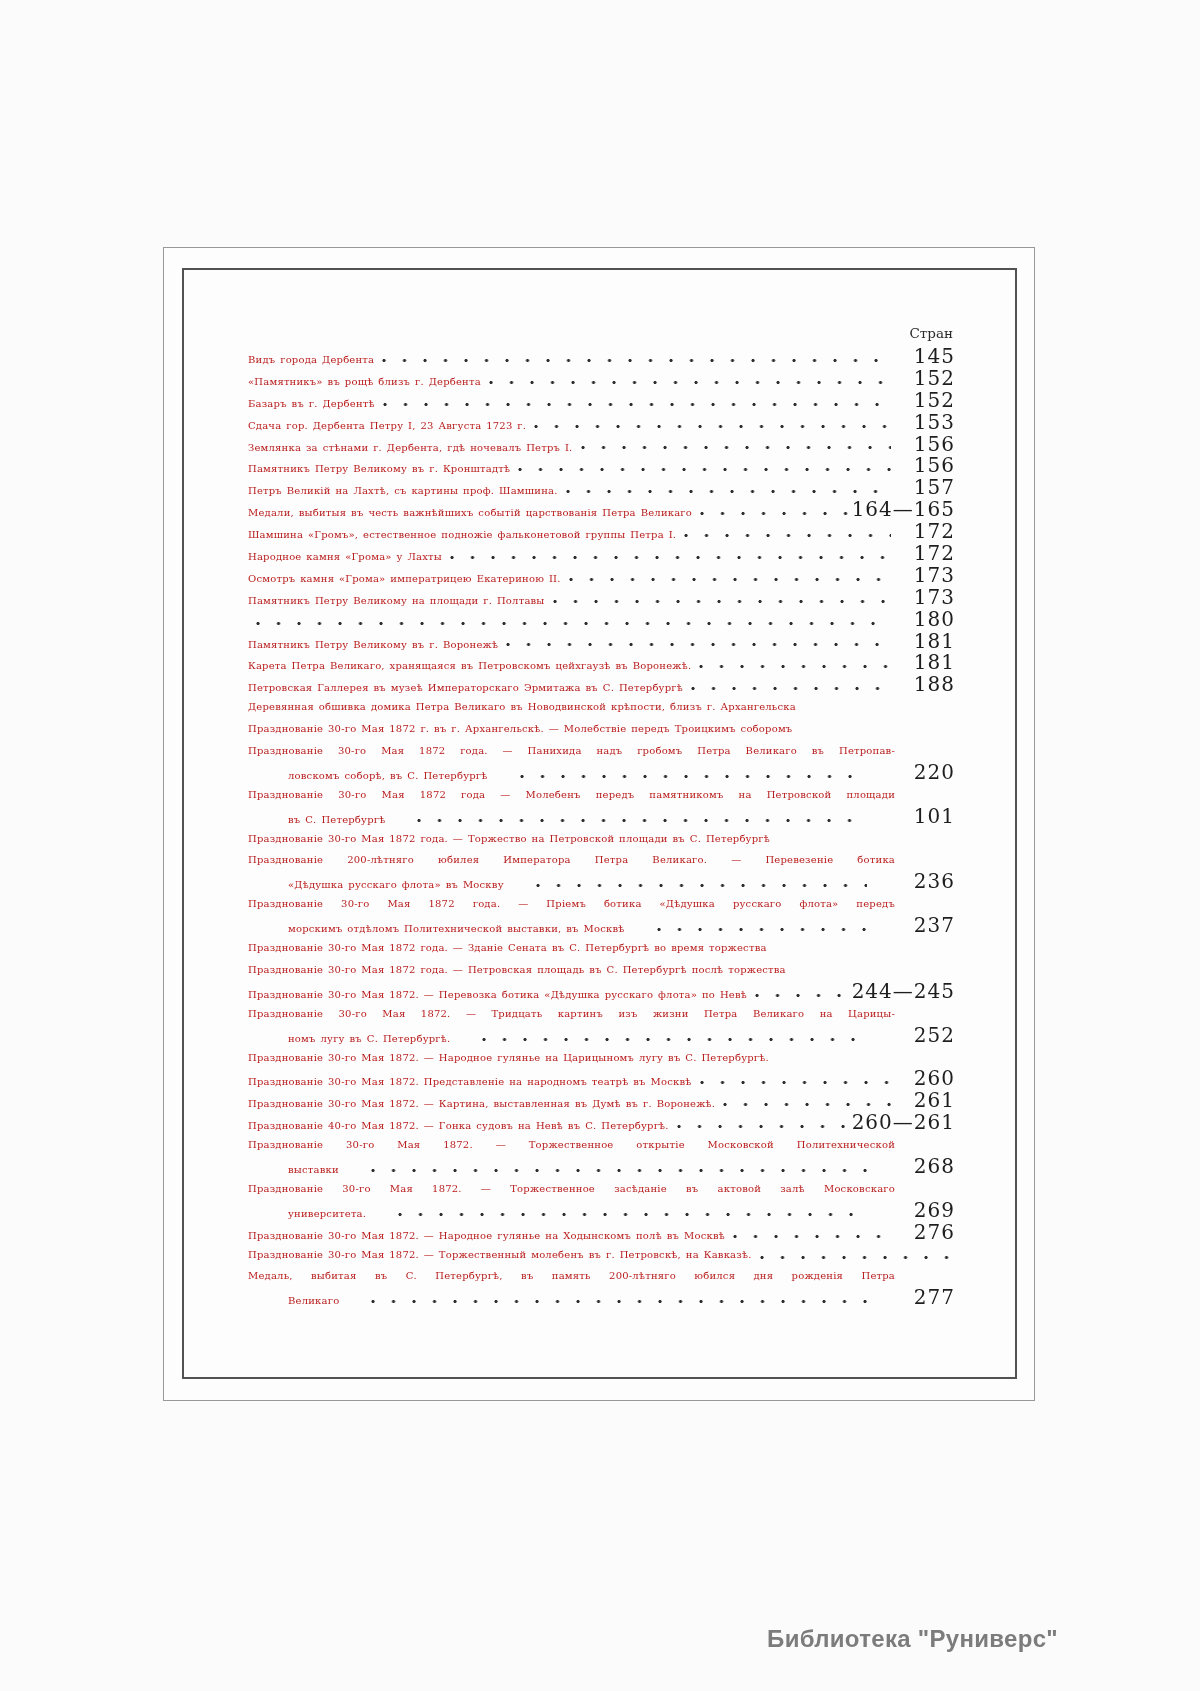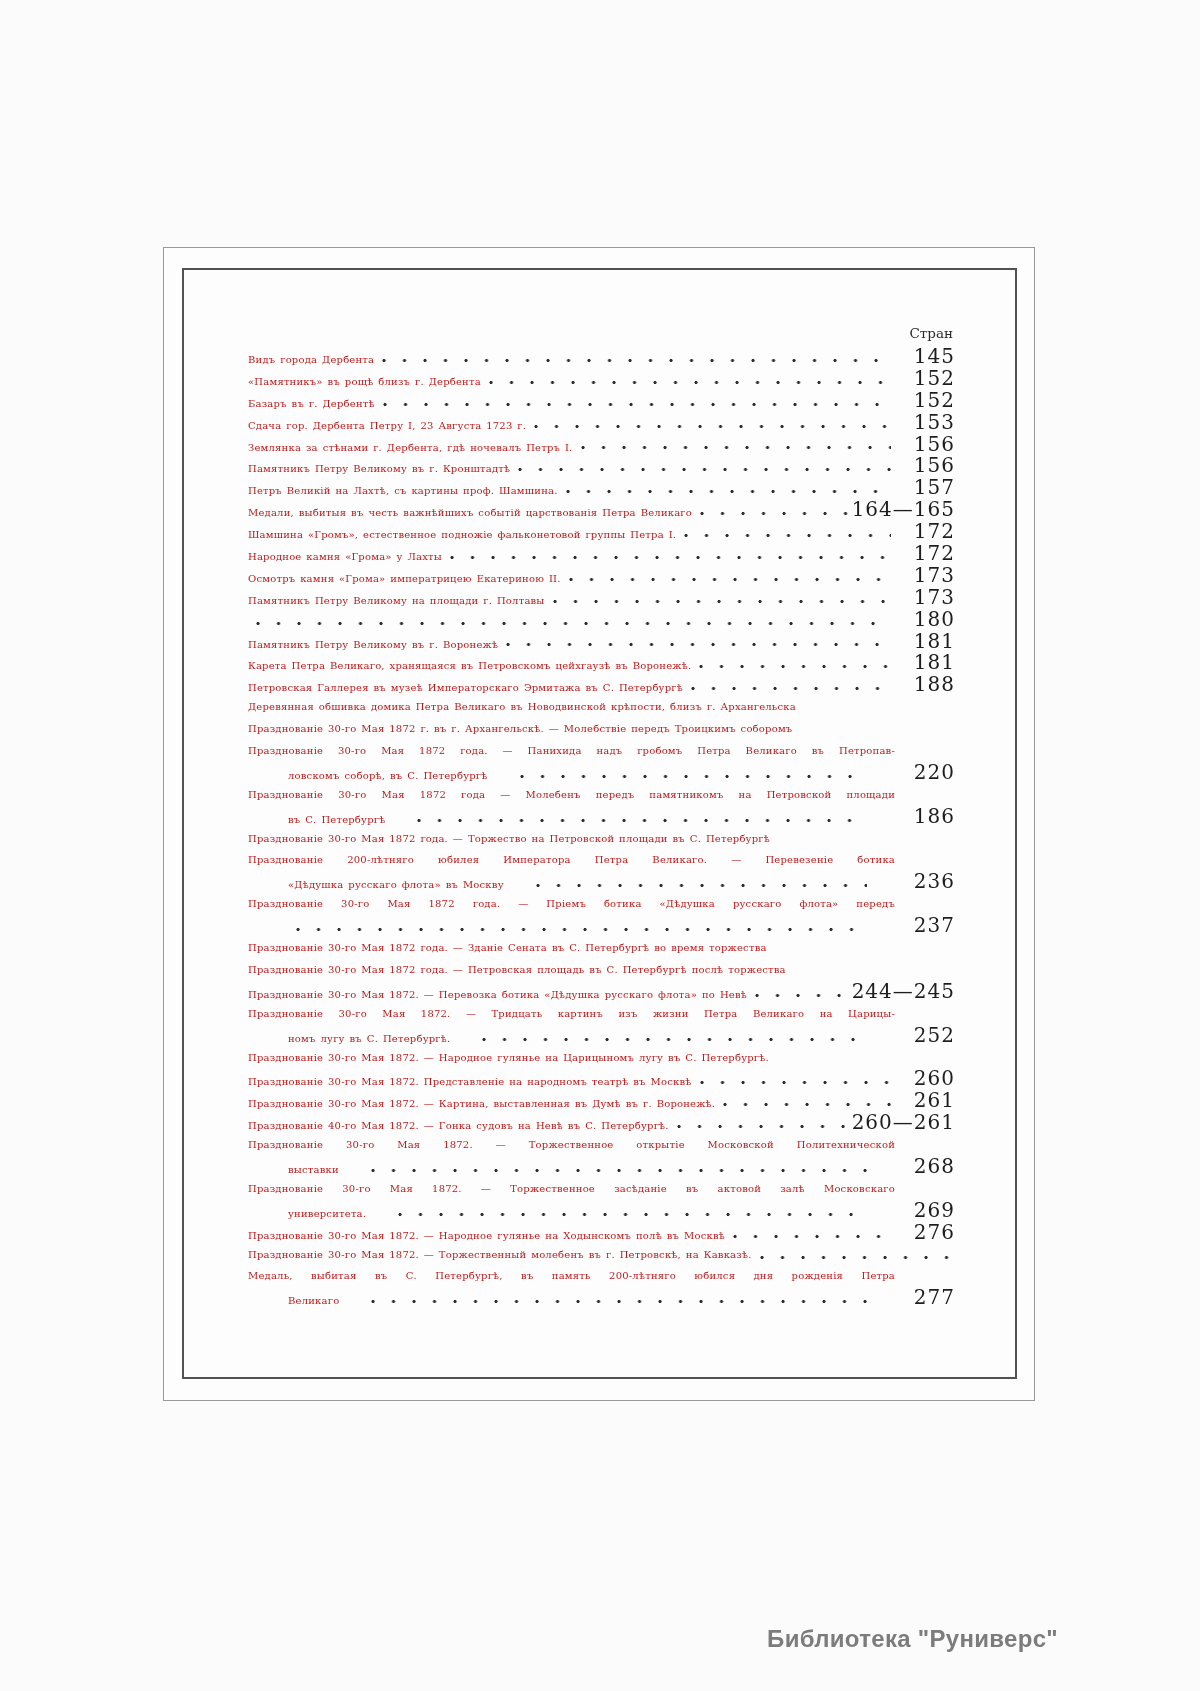--- a/index.html
+++ b/index.html
@@ -194,21 +194,21 @@
             </div>
           </div>
           <div>
             <div class="toc-row full">
               <span class="toc-text">Празднованіе 30-го Мая 1872 года — Молебенъ передъ памятникомъ на Петровской площади</span>
               <span class="pagenum empty"></span>
             </div>
             <div class="toc-row last cont">
               <span class="toc-text">въ С. Петербургѣ</span>
               <span class="leader"></span>
-              <span class="pagenum">186</span>
+              <span class="pagenum">101</span>
             </div>
           </div>
           <div>
             <div class="toc-row last">
               <span class="toc-text">Празднованіе 30-го Мая 1872 года. — Торжество на Петровской площади въ С. Петербургѣ</span>
             </div>
           </div>
           <div>
             <div class="toc-row full">
               <span class="toc-text">Празднованіе 200-лѣтняго юбилея Императора Петра Великаго. — Перевезеніе ботика</span>
@@ -219,20 +219,21 @@
               <span class="leader"></span>
               <span class="pagenum">236</span>
             </div>
           </div>
           <div>
             <div class="toc-row full">
               <span class="toc-text">Празднованіе 30-го Мая 1872 года. — Пріемъ ботика «Дѣдушка русскаго флота» передъ</span>
               <span class="pagenum empty"></span>
             </div>
             <div class="toc-row last cont">
+              <span class="toc-text">морскимъ отдѣломъ Политехнической выставки, въ Москвѣ</span>
               <span class="leader"></span>
               <span class="pagenum">237</span>
             </div>
           </div>
           <div>
             <div class="toc-row last">
               <span class="toc-text">Празднованіе 30-го Мая 1872 года. — Зданіе Сената въ С. Петербургѣ во время торжества</span>
             </div>
           </div>
           <div>

